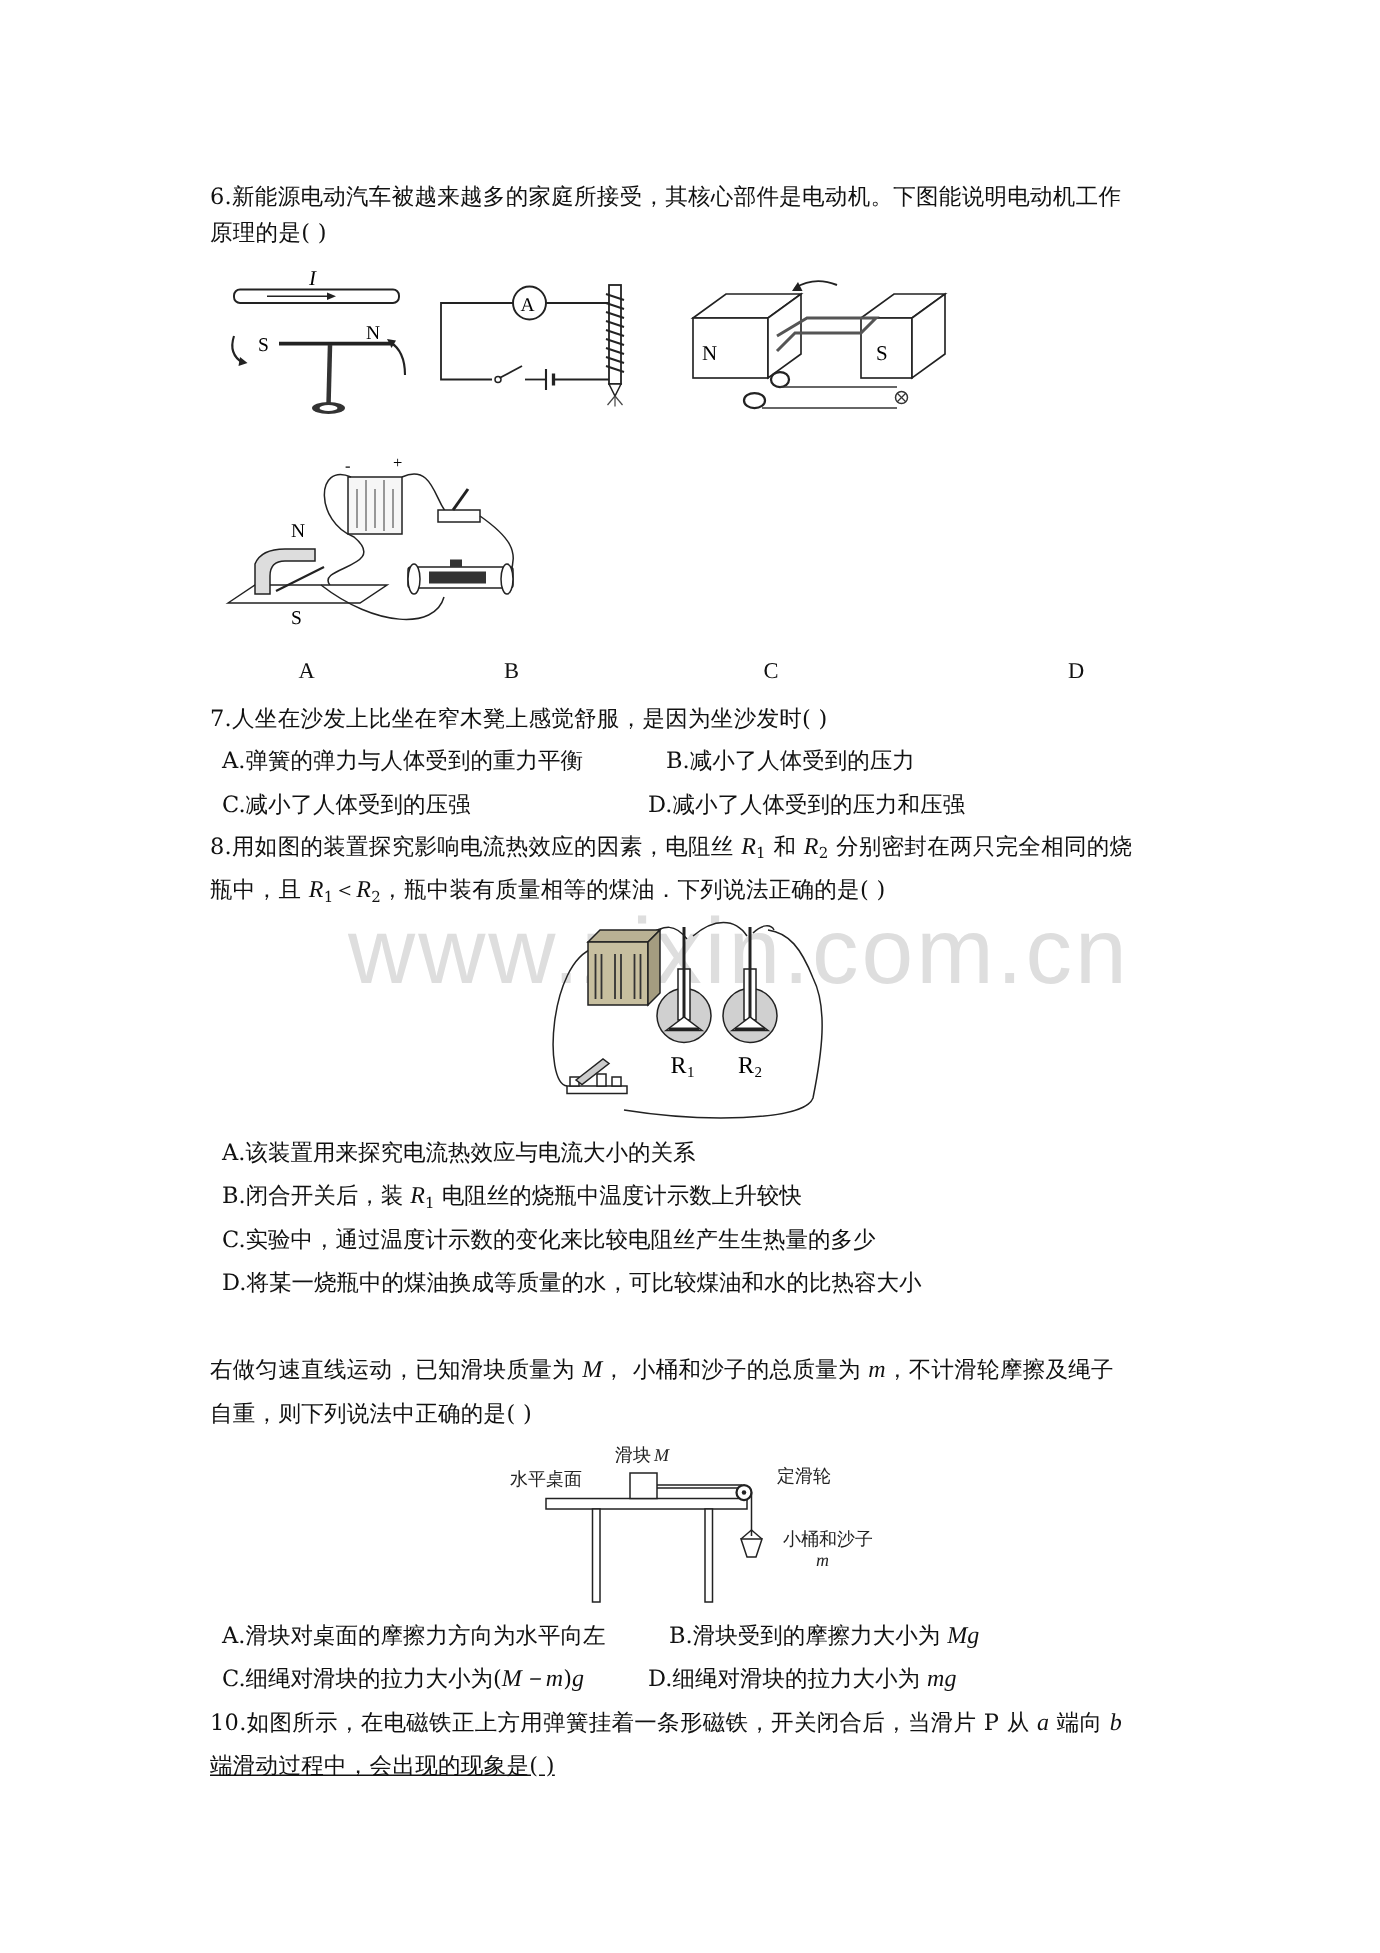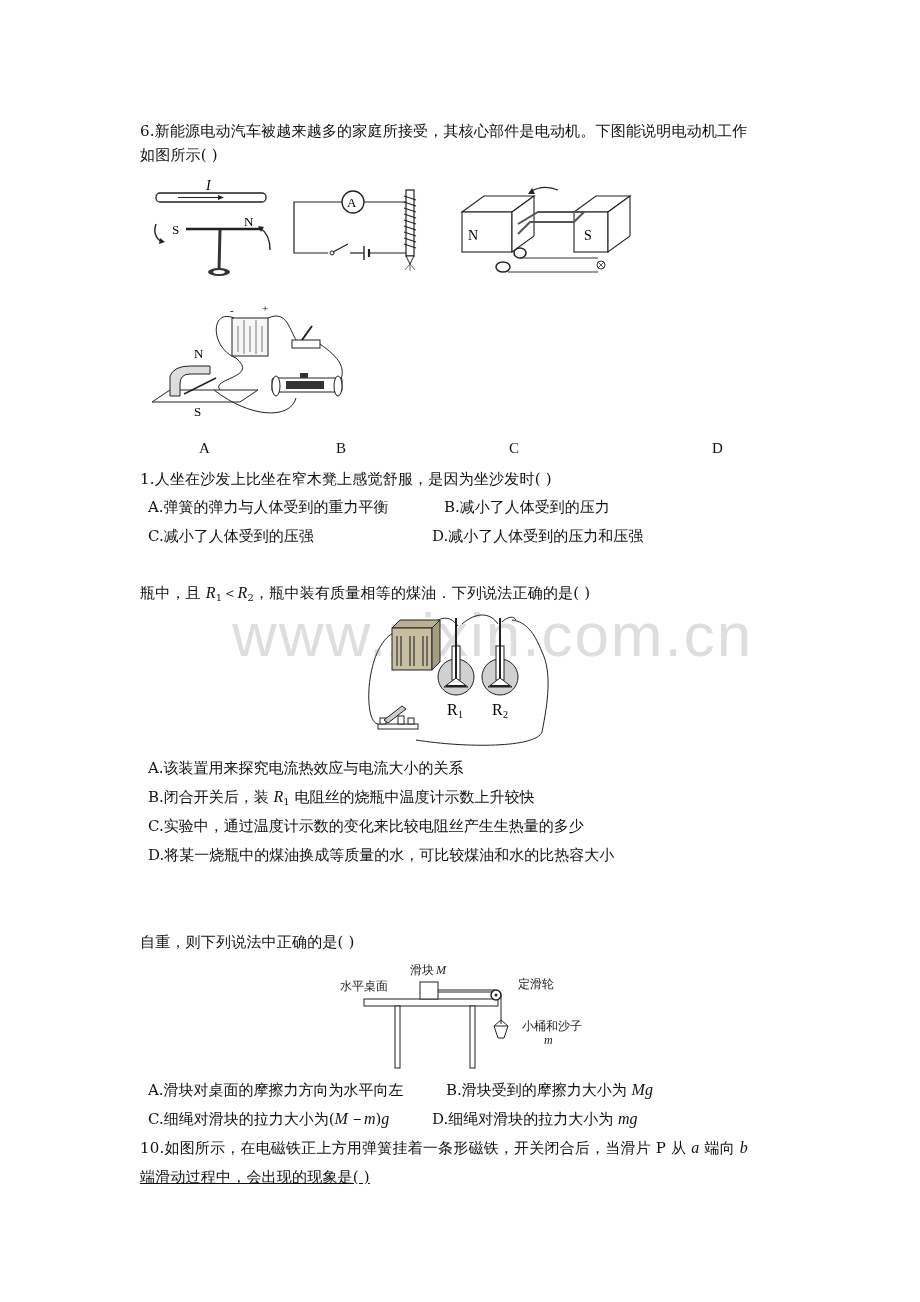--- a/index.html
+++ b/index.html
@@ -29,21 +29,21 @@
   .svg-text { font-family: "Liberation Serif", serif; }
 </style>
 </head>
 <body>
 
 <div class="page">
 
   <div class="watermark">www.zixin.com.cn</div>
 
   <div class="line" style="left:140px;top:121px;">6.新能源电动汽车被越来越多的家庭所接受，其核心部件是电动机。下图能说明电动机工作</div>
-  <div class="line" style="left:140px;top:145px;">如图所示(   )</div>
+  <div class="line" style="left:140px;top:145px;">原理的是(   )</div>
 
   <div class="fig" style="left:148px;top:178px;">
     <svg width="125" height="100" viewBox="0 0 125 100">
       <rect x="8" y="15" width="110" height="9" rx="4" fill="#fff" stroke="#222" stroke-width="1.3"></rect>
       <line x1="30" y1="19.5" x2="70" y2="19.5" stroke="#222" stroke-width="1"></line>
       <polygon points="70,17 76,19.5 70,22" fill="#222"></polygon>
       <text x="58" y="12" class="svg-text" font-size="14" font-style="italic">I</text>
       <line x1="38" y1="51" x2="112" y2="51" stroke="#222" stroke-width="2.5"></line>
       <line x1="72" y1="52" x2="71" y2="92" stroke="#333" stroke-width="3"></line>
       <ellipse cx="71" cy="94" rx="11" ry="4" fill="#333"></ellipse>
@@ -142,26 +142,29 @@
       <text x="44" y="118" class="svg-text" font-size="13">S</text>
       <path d="M64,92 C100,120 140,122 146,100" fill="none" stroke="#222"></path>
     </svg>
   </div>
 
   <div class="letter" style="left:199px;top:440px;">A</div>
   <div class="letter" style="left:336px;top:440px;">B</div>
   <div class="letter" style="left:509px;top:440px;">C</div>
   <div class="letter" style="left:712px;top:440px;">D</div>
 
-  <div class="line" style="left:140px;top:469px;">1.人坐在沙发上比坐在窄木凳上感觉舒服，是因为坐沙发时( )</div>
+  <div class="line" style="left:140px;top:469px;">7.人坐在沙发上比坐在窄木凳上感觉舒服，是因为坐沙发时( )</div>
   <div class="opt" style="left:148px;top:497px;">A.弹簧的弹力与人体受到的重力平衡</div>
   <div class="opt" style="left:444px;top:497px;">B.减小了人体受到的压力</div>
   <div class="opt" style="left:148px;top:526px;">C.减小了人体受到的压强</div>
   <div class="opt" style="left:432px;top:526px;text-align:center;">D.减小了人体受到的压力和压强</div>
 
+  <div class="line" style="left:140px;top:554px;">
+    <span>8.用如图的装置探究影响电流热效应的因素，电阻丝 </span><i class="var">R</i><sub>1</sub><span> 和 </span><i class="var">R</i><sub>2</sub><span> 分别密封在两只完全相同的烧</span>
+  </div>
   <div class="line" style="left:140px;top:583px;">
     <span>瓶中，且 </span><i class="var">R</i><sub>1</sub><span>＜</span><i class="var">R</i><sub>2</sub><span>，瓶中装有质量相等的煤油．下列说法正确的是(   )</span>
   </div>
 
   <div class="fig" style="left:366px;top:612px;">
     <svg width="180" height="132" viewBox="0 0 180 132">
       <path d="M30,20 C0,30 -4,110 12,112" fill="none" stroke="#222"></path>
       <path d="M50,128 C100,136 170,136 176,120 C182,90 186,60 176,40 C168,20 160,10 146,8" fill="none" stroke="#222"></path>
       <path d="M64,12 C78,4 84,4 92,14" fill="none" stroke="#222"></path>
       <path d="M96,12 C110,0 124,0 132,12" fill="none" stroke="#222"></path>
@@ -199,20 +202,23 @@
     </svg>
   </div>
 
   <div class="opt" style="left:148px;top:758px;">A.该装置用来探究电流热效应与电流大小的关系</div>
   <div class="opt" style="left:148px;top:787px;">
     <span>B.闭合开关后，装 </span><i class="var">R</i><sub>1</sub><span> 电阻丝的烧瓶中温度计示数上升较快</span>
   </div>
   <div class="opt" style="left:148px;top:816px;">C.实验中，通过温度计示数的变化来比较电阻丝产生生热量的多少</div>
   <div class="opt" style="left:148px;top:845px;">D.将某一烧瓶中的煤油换成等质量的水，可比较煤油和水的比热容大小</div>
 
+  <div class="line" style="left:140px;top:903px;">
+    <span>右做匀速直线运动，已知滑块质量为 </span><i class="var">M</i><span>，  小桶和沙子的总质量为 </span><i class="var">m</i><span>，不计滑轮摩擦及绳子</span>
+  </div>
   <div class="line" style="left:140px;top:932px;">自重，则下列说法中正确的是(   )</div>
 
   <div class="fig" style="left:340px;top:962px;">
     <svg width="250" height="108" viewBox="0 0 250 108">
       <text x="0" y="28" font-size="12" fill="#222">水平桌面</text>
       <text x="70" y="12" font-size="12" fill="#222">滑块</text>
       <text x="96" y="12" font-size="12" fill="#222" font-style="italic" class="svg-text">M</text>
       <text x="178" y="26" font-size="12" fill="#222">定滑轮</text>
       <text x="182" y="68" font-size="12" fill="#222">小桶和沙子</text>
       <text x="204" y="82" font-size="12" fill="#222" font-style="italic" class="svg-text">m</text>

